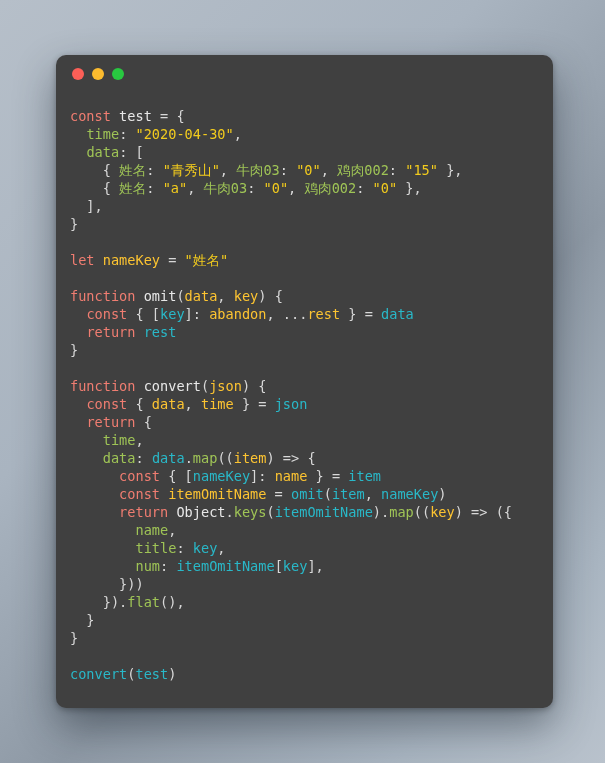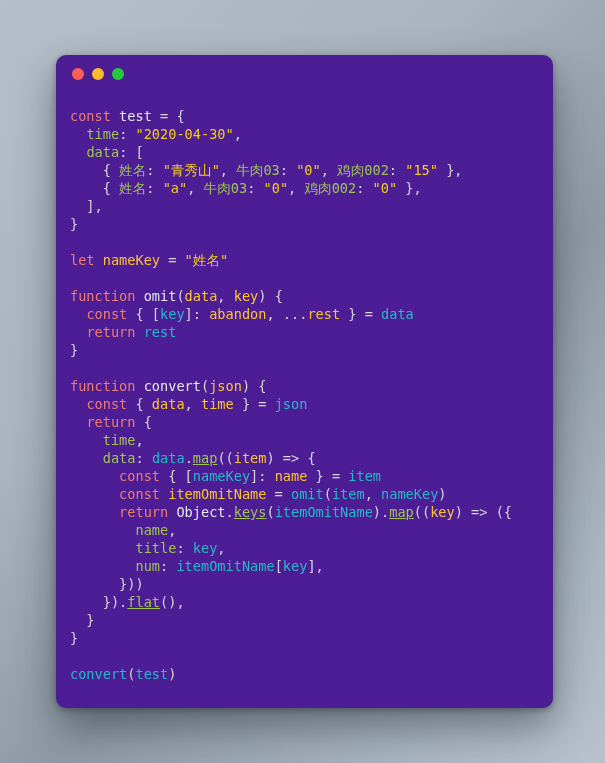--- a/index.html
+++ b/index.html
@@ -4,21 +4,21 @@
 <style>
   html,body{margin:0;padding:0;}
   body{
     width:605px;height:763px;overflow:hidden;
     background:linear-gradient(135deg,#b6bfc9 0%,#a9b4c0 35%,#8e99a5 60%,#a9b5c1 85%,#b9c2cc 100%);
     font-family:"DejaVu Sans Mono", monospace;
   }
   #stage{position:relative;width:605px;height:763px;}
   .window{
     position:absolute;left:56px;top:55px;width:497px;height:653px;
-    background:#4c1d95;border-radius:10px;
+    background:#404040;border-radius:10px;
     box-shadow:0 18px 40px rgba(20,28,38,.45), 0 2px 6px rgba(0,0,0,.3);
     overflow:hidden;
   }
   .titlebar{height:38px;display:flex;align-items:center;padding-left:16px;gap:8px;}
   .dot{width:12px;height:12px;border-radius:50%;display:block;}
   .dot.red{background:#fc5f57;}
   .dot.yellow{background:#fcbb2e;}
   .dot.green{background:#28c840;}
   .code{
     padding:14px 0 0 14px;
@@ -29,21 +29,21 @@
   }
   .line{height:18px;}
   
   .t-kw{color:#f07d71;}
   .t-fn{color:#e8e8e8;}
   .t-var{color:#fdc431;}
   .t-key{color:#9fc456;}
   .t-str{color:#f2cb1d;}
   .t-id{color:#29b8c8;}
   .t-punc{color:#d8d8d8;}
-  .t-meth{color:#9fc456;text-decoration:underline;}
+  .t-meth{color:#9fc456;}
   .t-plain{color:#d8d8d8;}
 </style>
 </head>
 <body>
 
 <div id="stage">
   <div class="window">
     <div class="titlebar">
       <span class="dot red" style="background: rgb(252, 95, 87);"></span>
       <span class="dot yellow" style="background: rgb(252, 187, 46);"></span>

